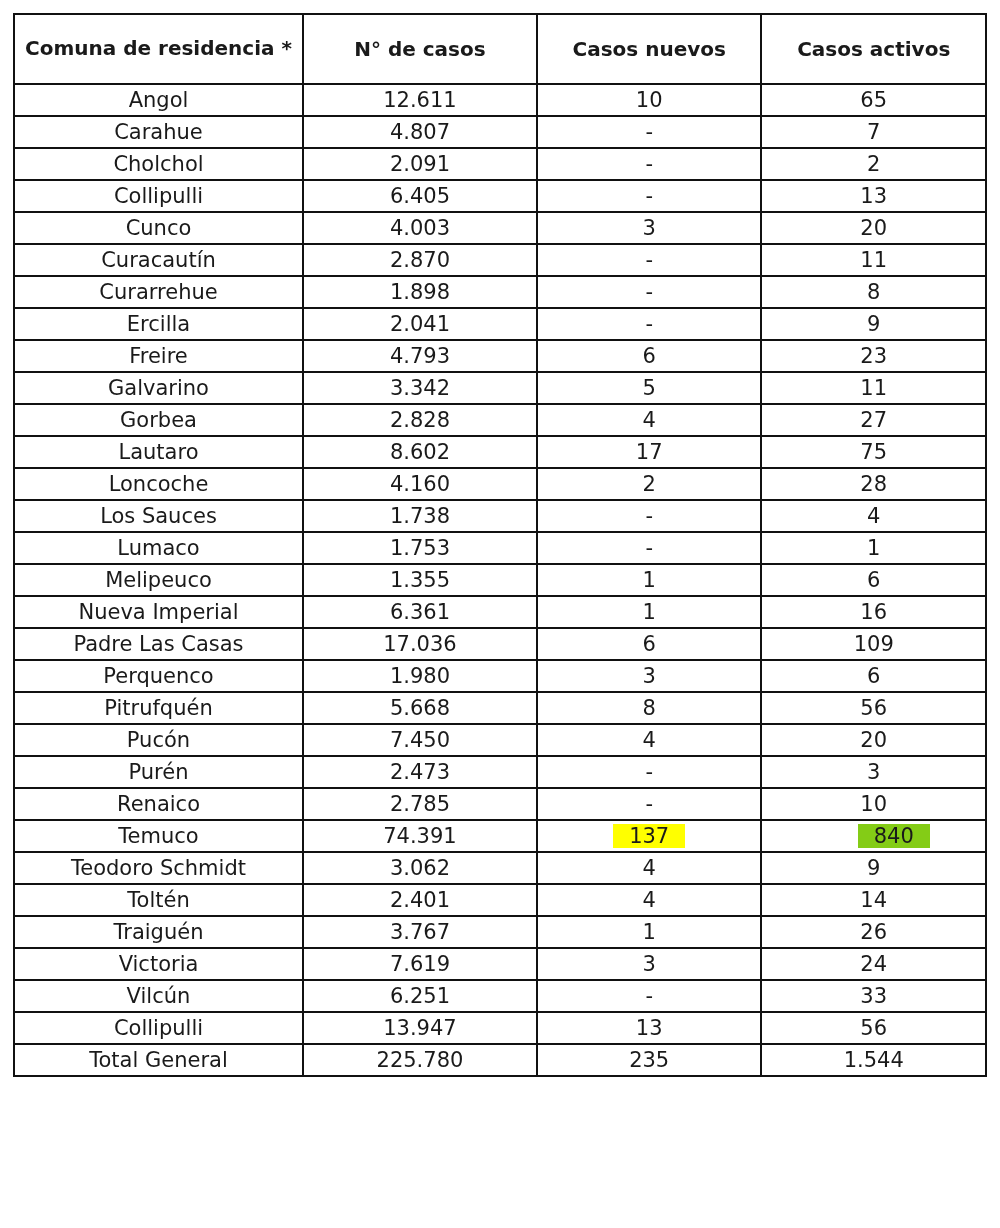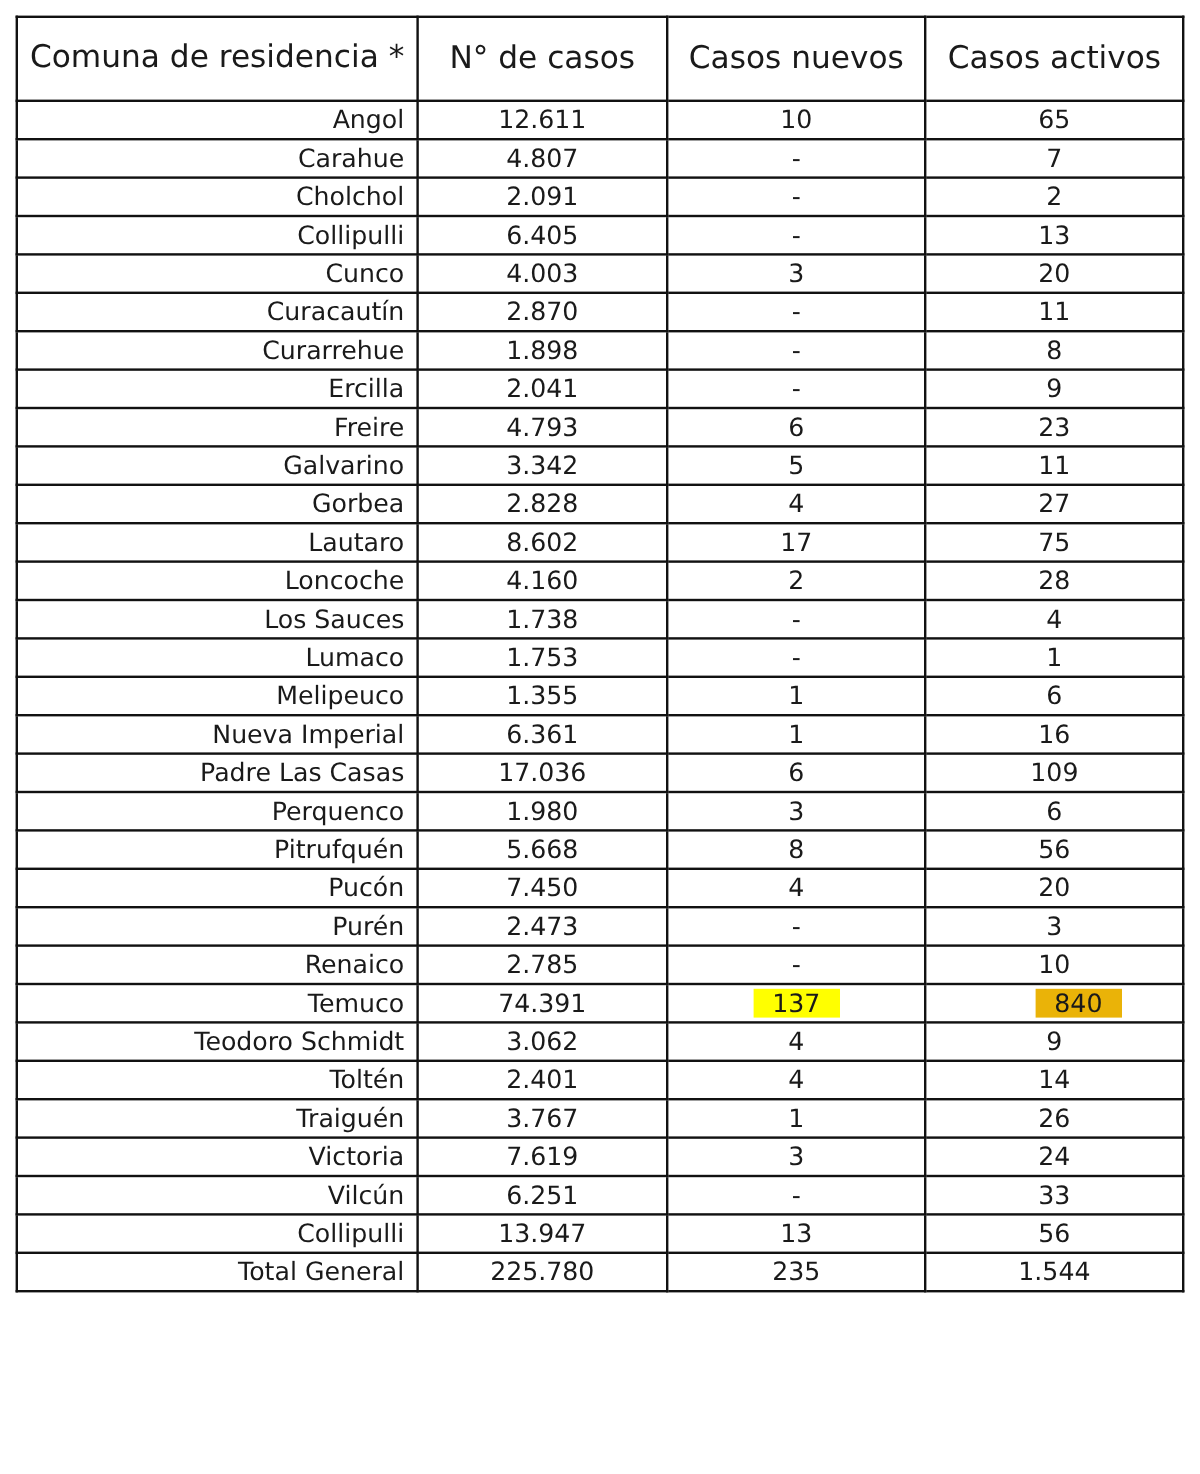--- a/index.html
+++ b/index.html
@@ -16,30 +16,30 @@
     table.covid th, table.covid td {
       border: 2px solid #111;
       padding: 0 10px;
       height: 30px;
       line-height: 30px;
       white-space: nowrap;
     }
     table.covid th {
       height: 62px;
       line-height: 26px;
-      font-weight: normal;
-      font-size: 26px;
+      font-weight: bold;
+      font-size: 20px;
       text-align: center;
     }
     table.covid th.col-comuna { text-align: left; padding-top: 2px; padding-bottom: 4px; }
     col.c1 { width: 253px; }
     col.c2 { width: 251px; }
     col.c3 { width: 235px; }
     col.c4 { width: 235px; }
-    td.name { text-align: right; border-radius: 13px; }
+    td.name { text-align: center; border-radius: 13px; }
     td.num { text-align: center; }
     tr.total td { font-weight: normal; }
     .hl { background: #ffff00; padding: 0 16px; }
   </style>
 </head>
 <body>
 
 <table class="covid">
   <colgroup>
       <col class="c1">
@@ -191,21 +191,21 @@
       <tr>
         <td class="name">Renaico</td>
         <td class="num">2.785</td>
         <td class="num">-</td>
         <td class="num">10</td>
       </tr>
       <tr>
         <td class="name">Temuco</td>
         <td class="num">74.391</td>
         <td class="num"><span class="hl" style="background: rgb(255, 255, 0);">137</span></td>
-        <td class="num"><span class="hl" style="background: #eab308; margin-left: 40px;">840</span></td>
+        <td class="num"><span class="hl" style="background: #84cc16; margin-left: 40px;">840</span></td>
       </tr>
       <tr>
         <td class="name">Teodoro Schmidt</td>
         <td class="num">3.062</td>
         <td class="num">4</td>
         <td class="num">9</td>
       </tr>
       <tr>
         <td class="name">Toltén</td>
         <td class="num">2.401</td>

